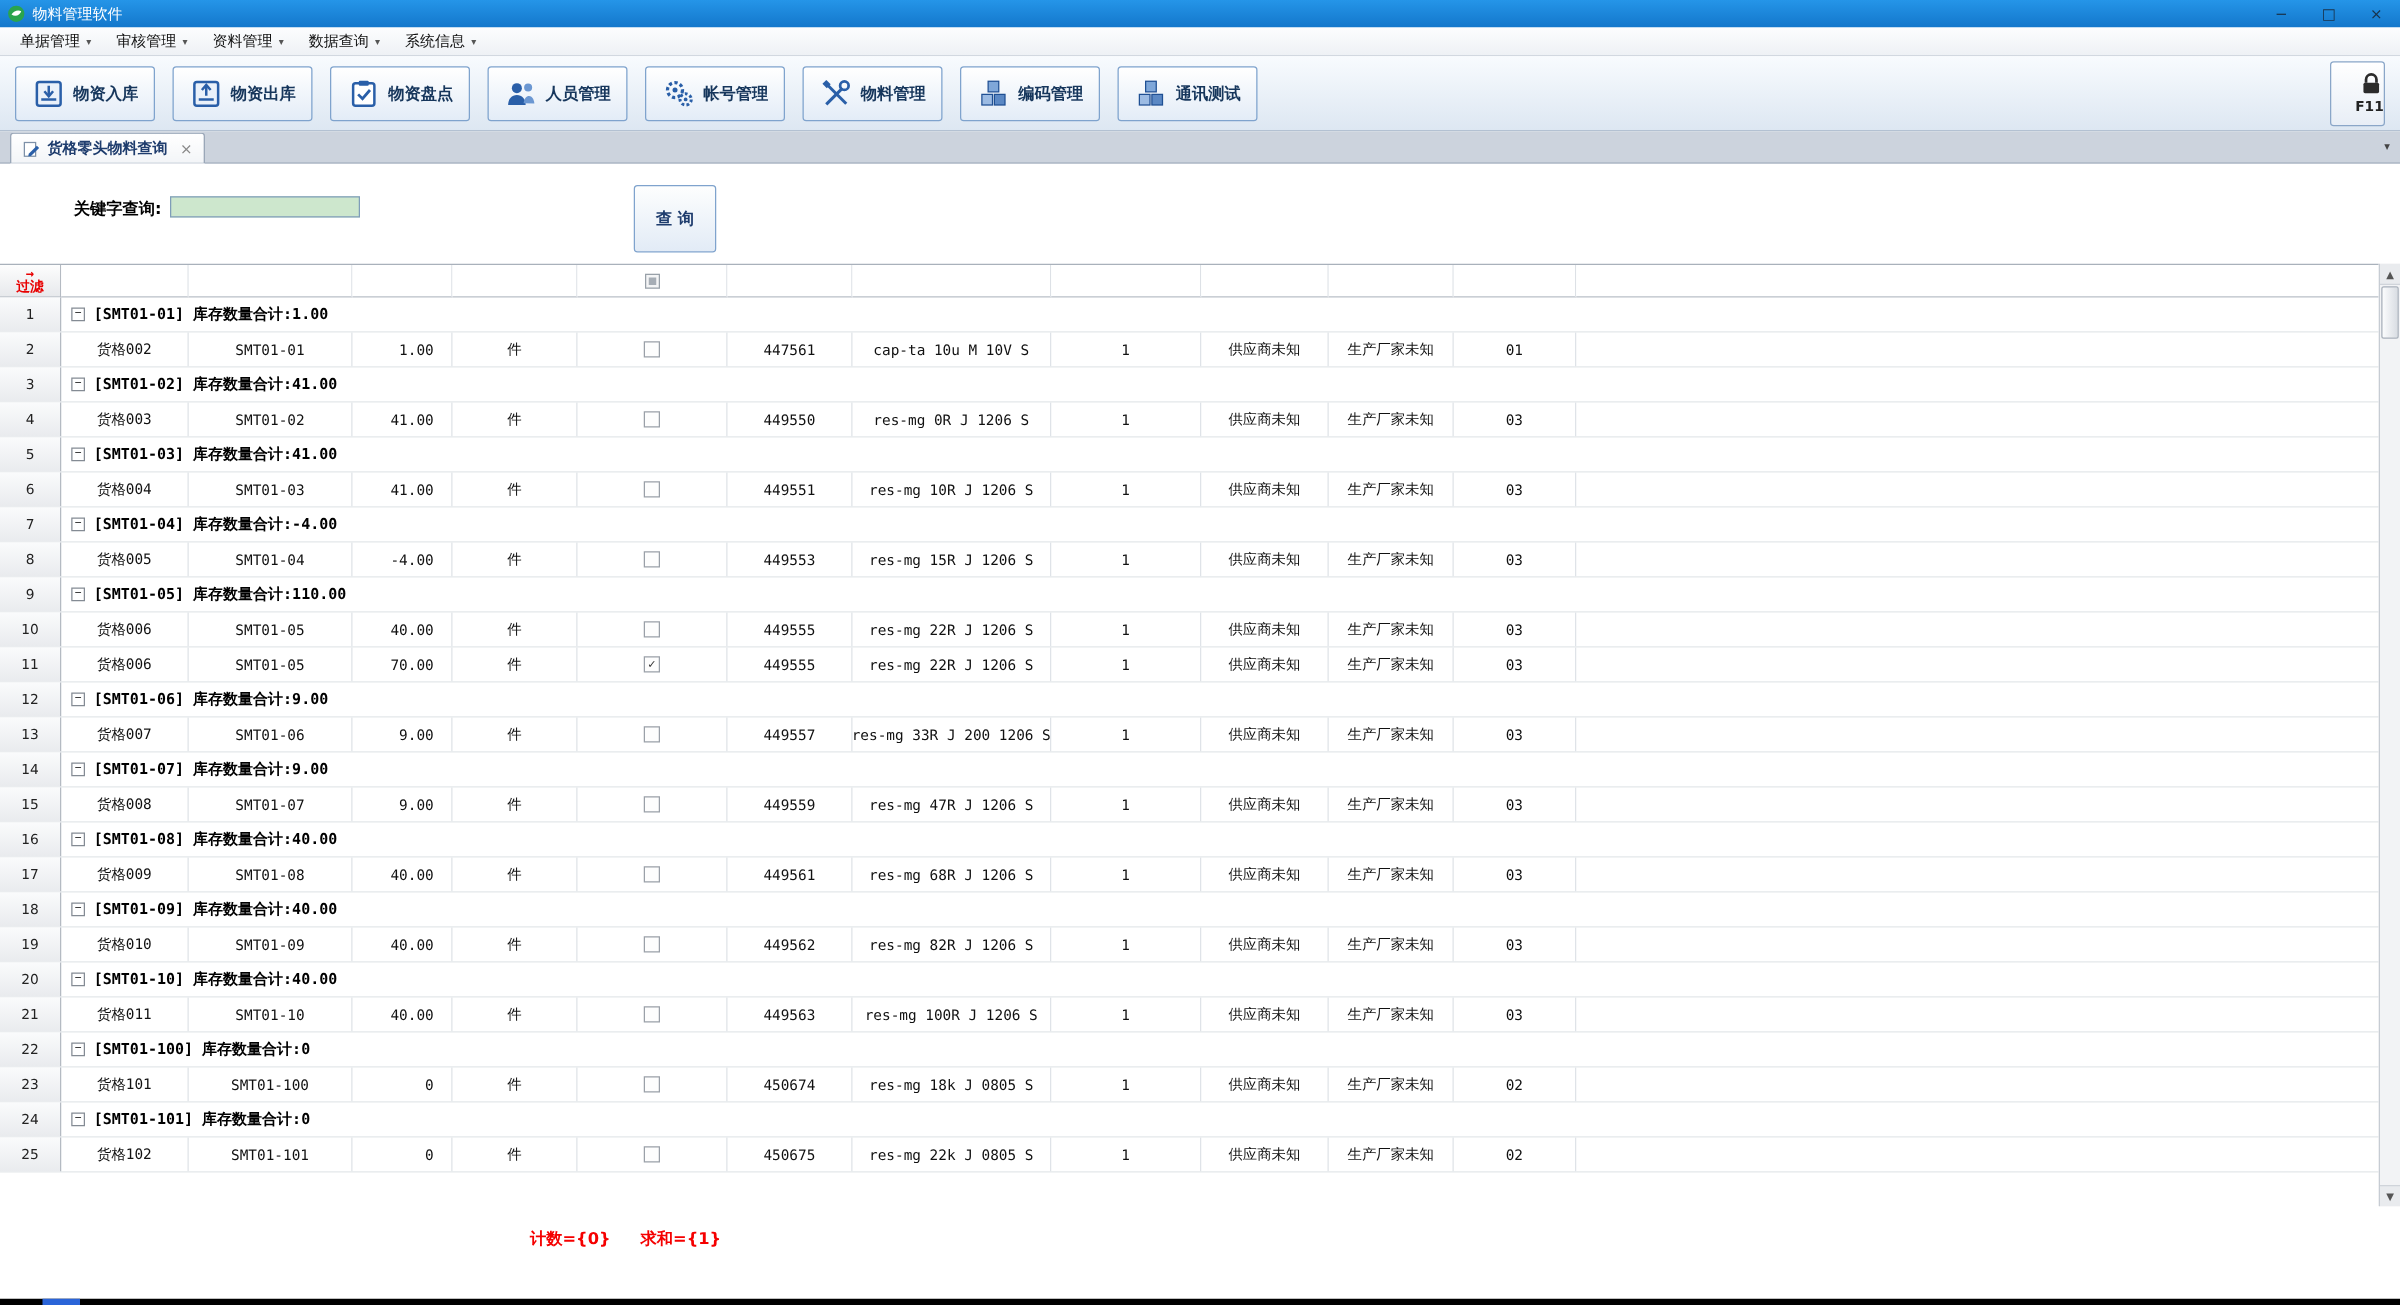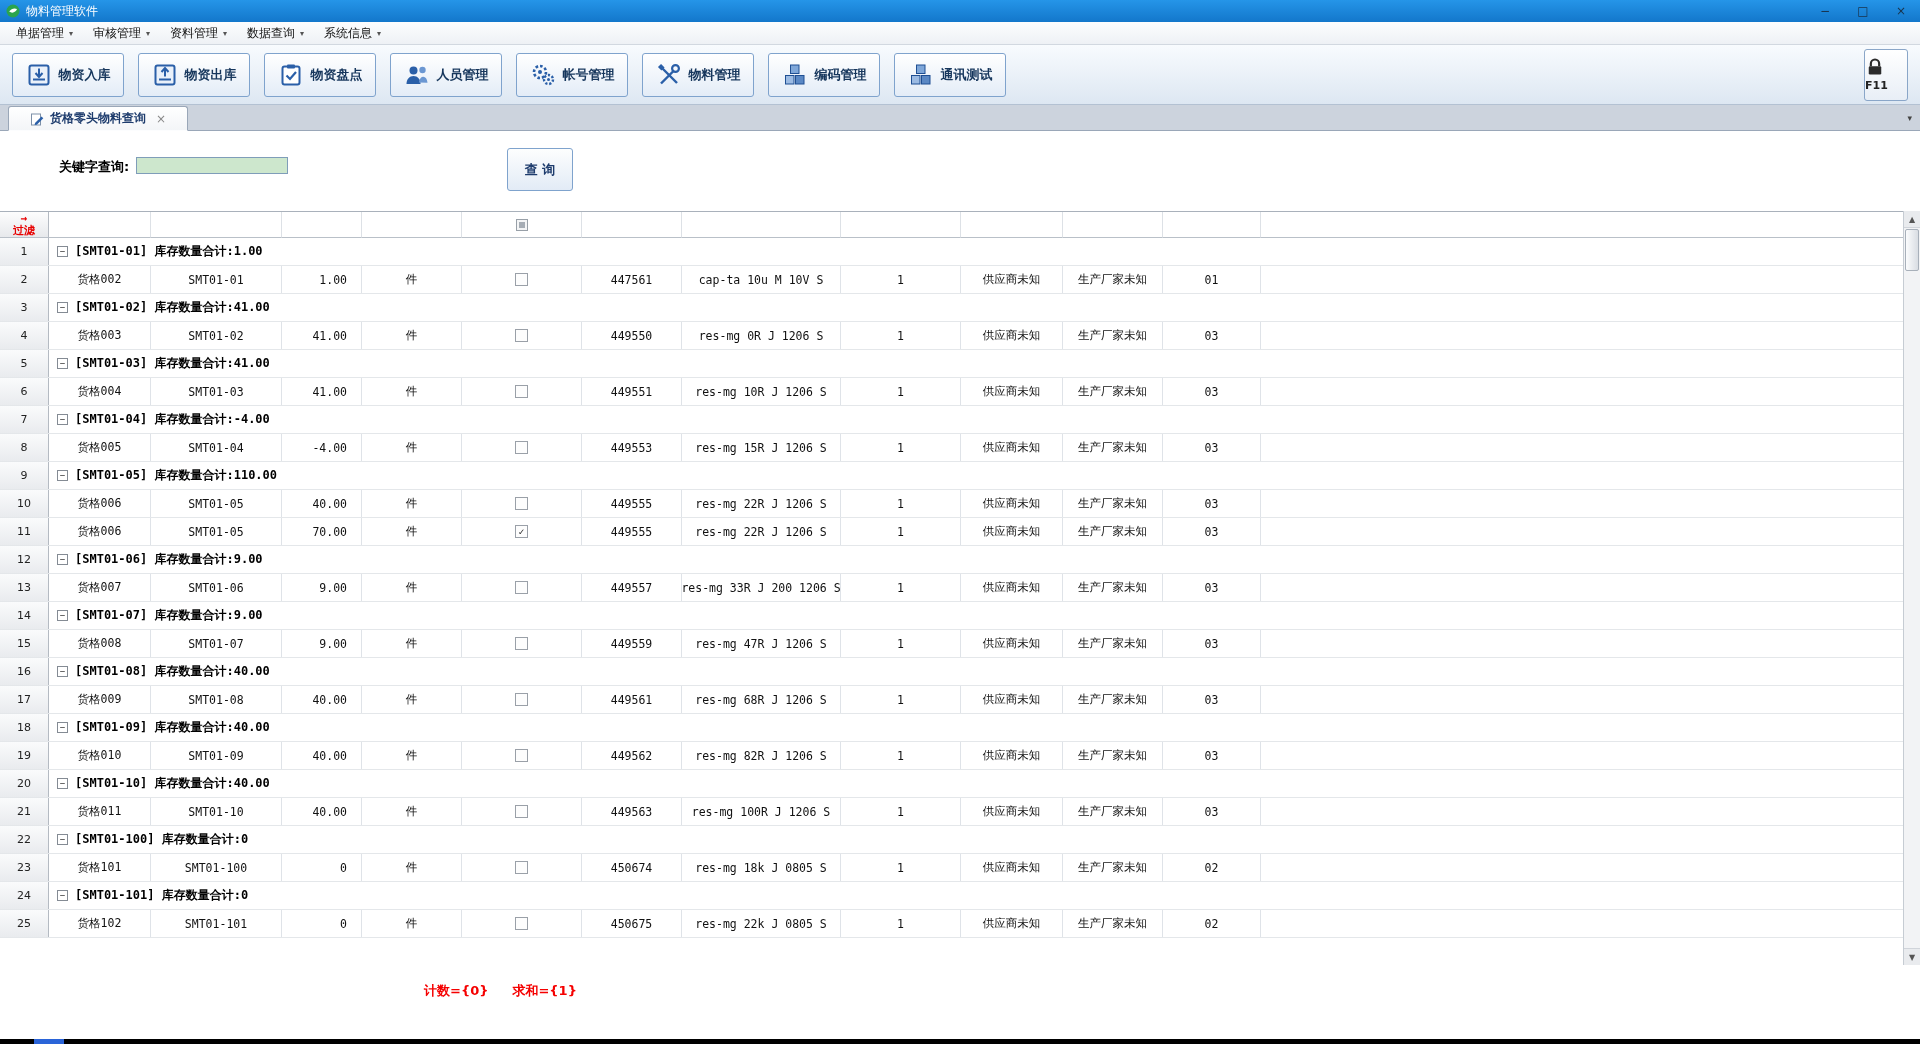--- a/index.html
+++ b/index.html
@@ -17,36 +17,36 @@
 
 .menubar{height:23px;background:linear-gradient(#fcfdfe,#eef1f5);border-bottom:1px solid #d2d8e0;display:flex;align-items:center;padding-left:6px;flex:0 0 auto}
 .menu-item{display:flex;align-items:center;gap:5px;padding:3px 10px;font-size:12px;color:#111}
 .caret{font-size:8px;color:#555}
 
 
 .toolbar{height:60px;background:linear-gradient(#f8fbfe,#dde7f2);border-bottom:1px solid #b3c1d2;display:flex;align-items:center;gap:14px;padding:0 12px;flex:0 0 auto}
 .tbtn{width:112px;height:44px;border:1px solid #7fa3cd;border-radius:3px;background:linear-gradient(#ffffff,#e3ecf7);display:flex;align-items:center;justify-content:center;gap:7px;flex:0 0 auto}
 .tbtn .lbl{font-size:13px;font-weight:bold;color:#16365c;white-space:nowrap}
 .ticon{display:flex;flex:0 0 auto}
-.lockbtn{margin-left:auto;width:44px;height:52px;border:1px solid #8aa6c8;border-radius:3px;background:linear-gradient(#ffffff,#e8eef6);display:flex;flex-direction:column;align-items:flex-start;justify-content:center;gap:2px;flex:0 0 auto}
+.lockbtn{margin-left:auto;width:44px;height:52px;border:1px solid #8aa6c8;border-radius:3px;background:linear-gradient(#ffffff,#e8eef6);display:flex;flex-direction:column;align-items:flex-end;justify-content:center;gap:2px;flex:0 0 auto}
 .lockbtn .lbl{font-size:11px;font-weight:bold;color:#222}
 
 
 .tabstrip{height:26px;background:#ccd3dd;border-bottom:1px solid #9aa7b8;display:flex;align-items:flex-end;padding-left:8px;flex:0 0 auto}
-.tab{height:25px;margin-bottom:-1px;background:linear-gradient(#ffffff,#f3f5f8);border:1px solid #9aa7b8;border-bottom:1px solid #fcfdfe;border-radius:3px 3px 0 0;display:flex;align-items:center;gap:6px;padding:0 21px}
+.tab{height:25px;margin-bottom:-1px;background:linear-gradient(#ffffff,#f3f5f8);border:1px solid #9aa7b8;border-bottom:1px solid #fcfdfe;border-radius:3px 3px 0 0;display:flex;align-items:center;gap:6px;padding:0 9px}
 .tab .lbl{font-size:12px;font-weight:bold;color:#1e3c6d;white-space:nowrap}
 .tab .close{font-size:12px;color:#888;margin-left:4px}
 .tabchev{margin-left:auto;margin-right:8px;align-self:center;font-size:9px;color:#444}
 
 
 .content{flex:1;background:#fff;display:flex;flex-direction:column;overflow:hidden}
 .querypanel{height:80px;position:relative;flex:0 0 auto}
 .q-label{position:absolute;left:59px;top:27px;font-size:13px;font-weight:bold;color:#000}
 .q-input{position:absolute;left:136px;top:26px;width:152px;height:17px;background:#cde7cd;border:1px solid #7f9db9;font-size:12px;padding:0 3px;font-family:inherit}
-.q-btn{position:absolute;left:507px;top:17px;width:66px;height:43px;border:1px solid #7fa3cd;border-radius:3px;background:linear-gradient(#fdfefe,#e2ebf6);font-size:13px;font-weight:bold;color:#1e3c6d;display:flex;align-items:center;justify-content:center;font-family:inherit}
+.q-btn{position:absolute;left:507px;top:17px;width:66px;height:54px;border:1px solid #7fa3cd;border-radius:3px;background:linear-gradient(#fdfefe,#e2ebf6);font-size:13px;font-weight:bold;color:#1e3c6d;display:flex;align-items:center;justify-content:center;font-family:inherit}
 
 
 .gridwrap{height:754px;display:flex;flex:0 0 auto}
 .grid{flex:1;border-top:1px solid #a9b1bb;overflow:hidden;font-family:"DejaVu Sans Mono","Liberation Mono",monospace}
 .ghead{display:flex;height:27px}
 .gcell{display:flex;align-items:center;justify-content:center;overflow:hidden;white-space:nowrap;flex:0 0 auto}
 .hcell,.corner,.hfill{background:linear-gradient(#fdfdfd,#e7e9ec);border-right:1px solid #b4bac2;border-bottom:1px solid #aab1ba;font-size:12px;color:#000;font-family:"DejaVu Sans","Liberation Sans",sans-serif}
 .hfill{flex:1 1 auto;border-right:none}
 .corner{width:49px;position:relative}
 .corner-tri{position:absolute;left:4px;top:5px;width:0;height:0;border-top:9px solid #667080;border-right:9px solid transparent}

